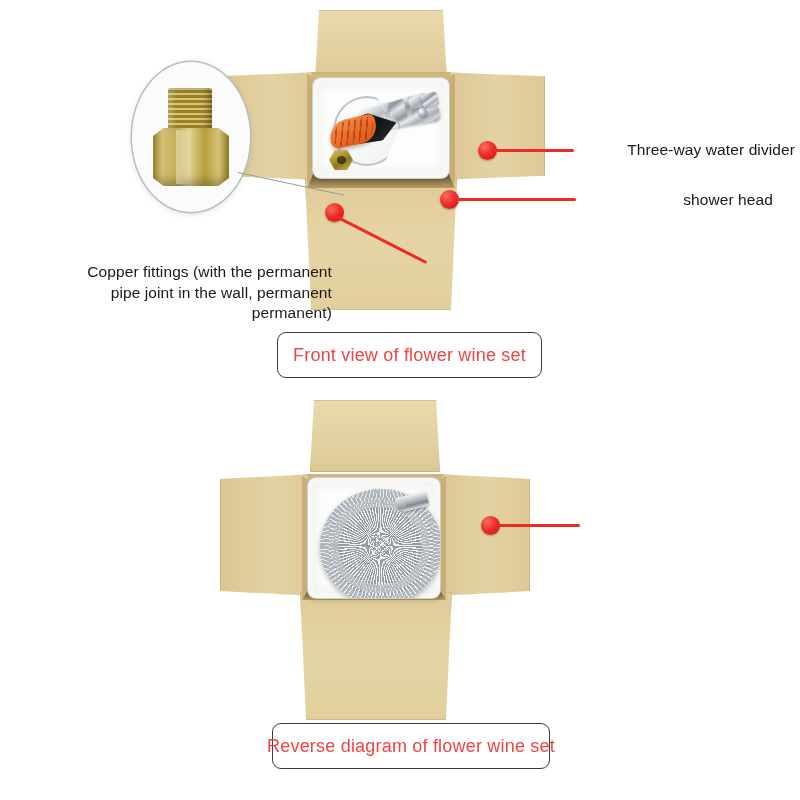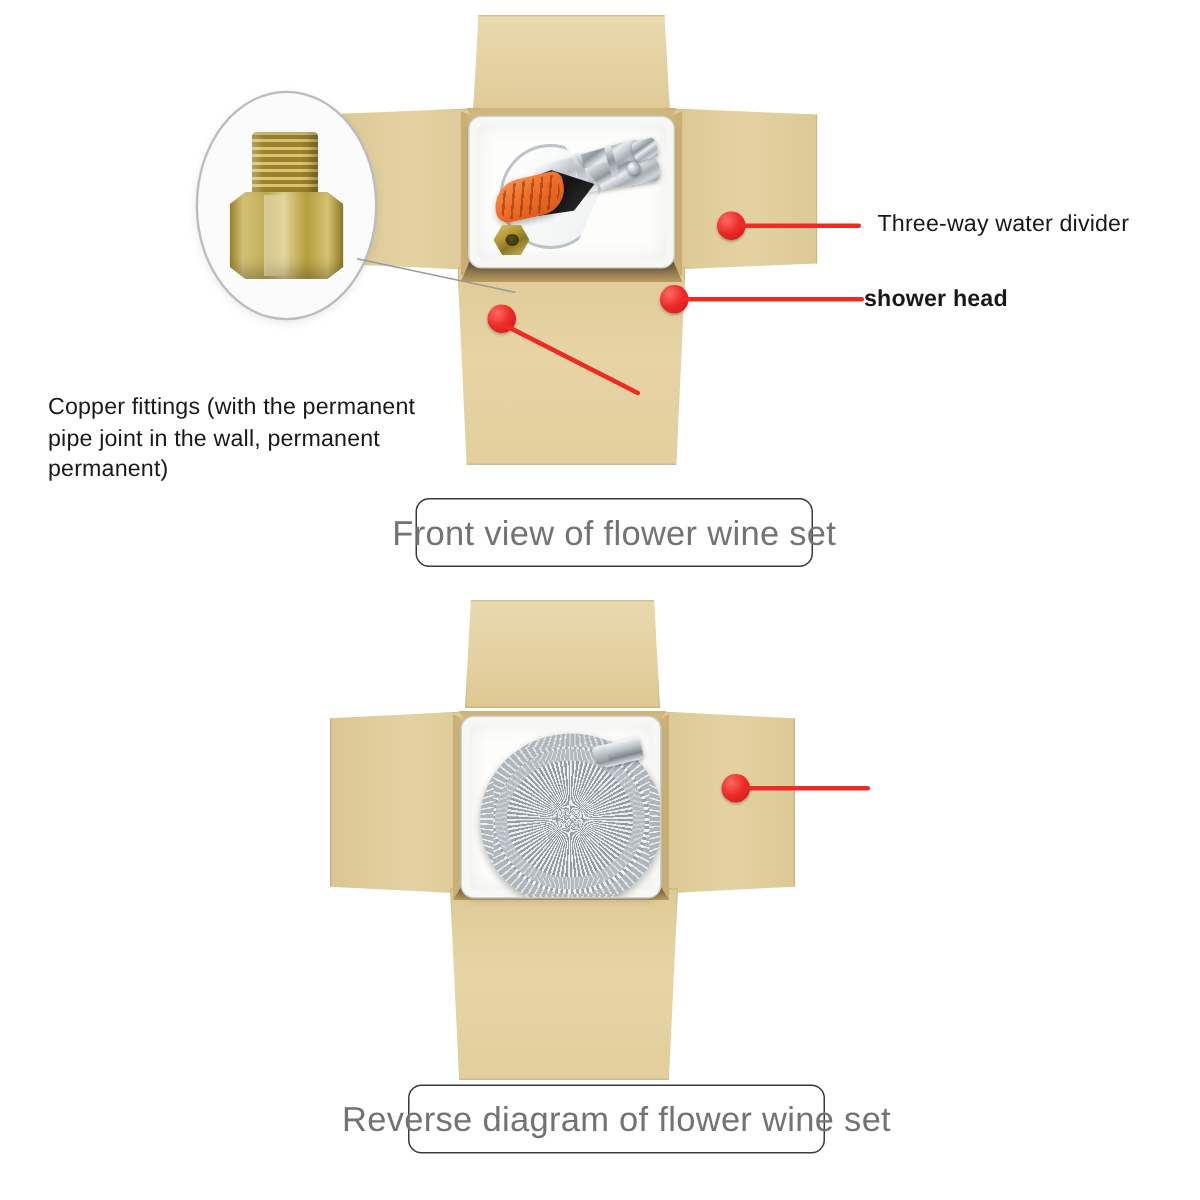--- a/index.html
+++ b/index.html
@@ -14,20 +14,21 @@
     position: relative;
     overflow: hidden;
     font-family: "Liberation Sans", "DejaVu Sans", sans-serif;
     color: #1b1b1b;
   }
 
   .stage {
     position: absolute;
     inset: 0;
     background: #ffffff;
+    text-align: right;
   }
 
   
   .box-scene { position: absolute; }
 
   .flap {
     position: absolute;
     background: #e2cf9e;
   }
   .flap-top {
@@ -203,22 +204,22 @@
   .caption-box {
     position: absolute;
     border: 1.6px solid #3a3a3a;
     border-radius: 9px;
     background: #ffffff;
     display: flex;
     align-items: center;
     justify-content: center;
   }
   .caption-text {
-    font-size: 23px;
-    color: #737373;
+    font-size: 18px;
+    color: #ef4444;
     letter-spacing: .2px;
     white-space: nowrap;
   }
 </style>
 </head>
 <body>
 
 <div class="stage">
 
   <div class="box-scene" style="left:0; top:0; width:800px; height:390px;">
@@ -300,21 +301,21 @@
     <div class="marker-dot" style="left:440px; top:190px; width:19px; height:19px;"></div>
     <div class="leader" style="left:454px; top:198px; width:122px;"></div>
 
     <div class="marker-dot" style="left:325px; top:203px; width:19px; height:19px;"></div>
     <div class="leader" style="left:334px; top:214px; width:104px; transform:rotate(27deg);"></div>
 
     <div class="anno-text" style="left:585px; top:140px; width:210px;">
       <span>Three-way water divider</span>
     </div>
 
-    <div class="anno-text" style="left:576px; top:190px; width:180px;font-weight:bold;">
+    <div class="anno-text" style="left:593px; top:190px; width:180px;">
       <span>shower head</span>
     </div>
 
     <div class="anno-text" style="left:32px; top:262px; width:300px;">
       <div>Copper fittings (with the permanent</div>
       <div>pipe joint in the wall, permanent</div>
       <div>permanent)</div>
     </div>
 
     <div class="caption-box" style="left:277px; top:332px; width:263px; height:44px;">

